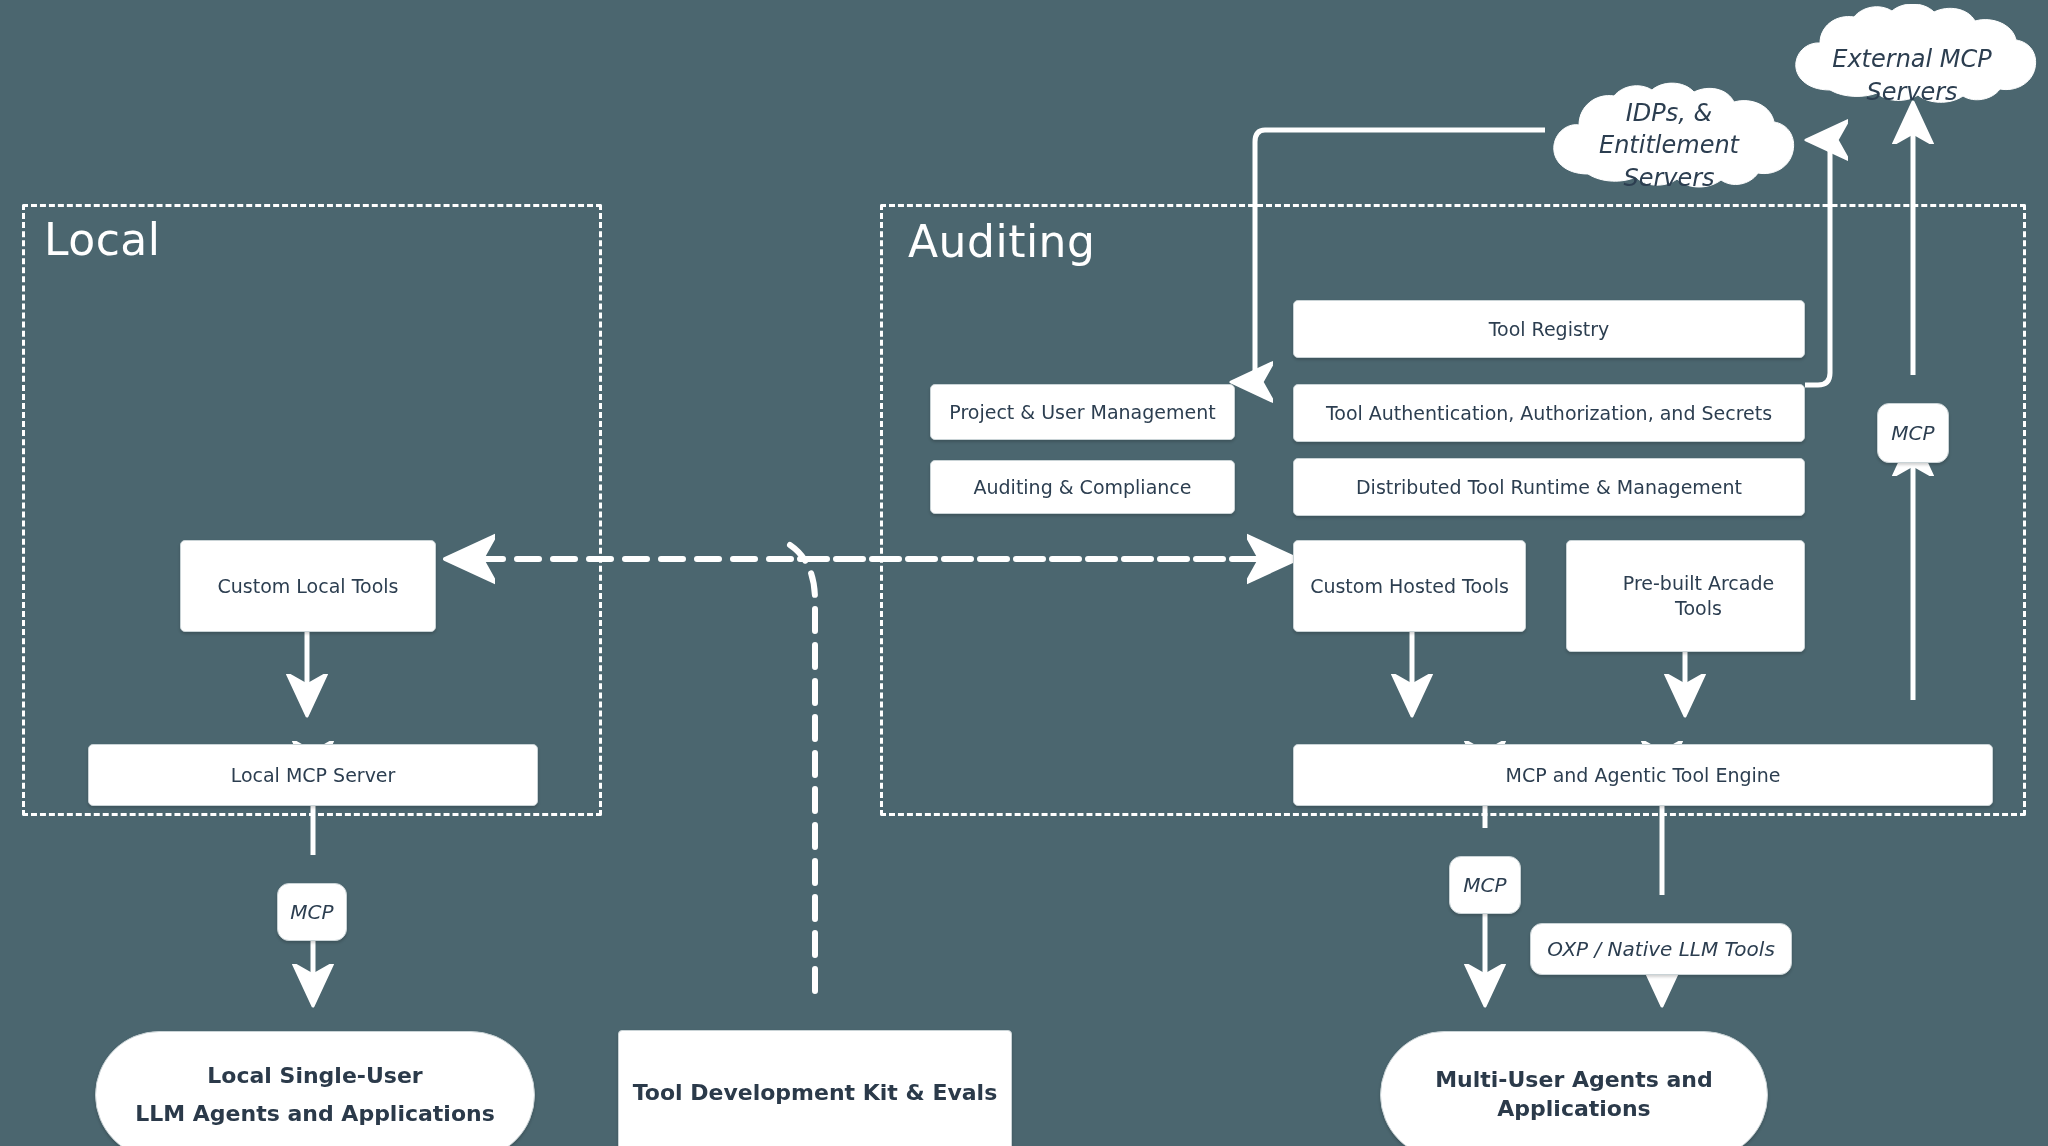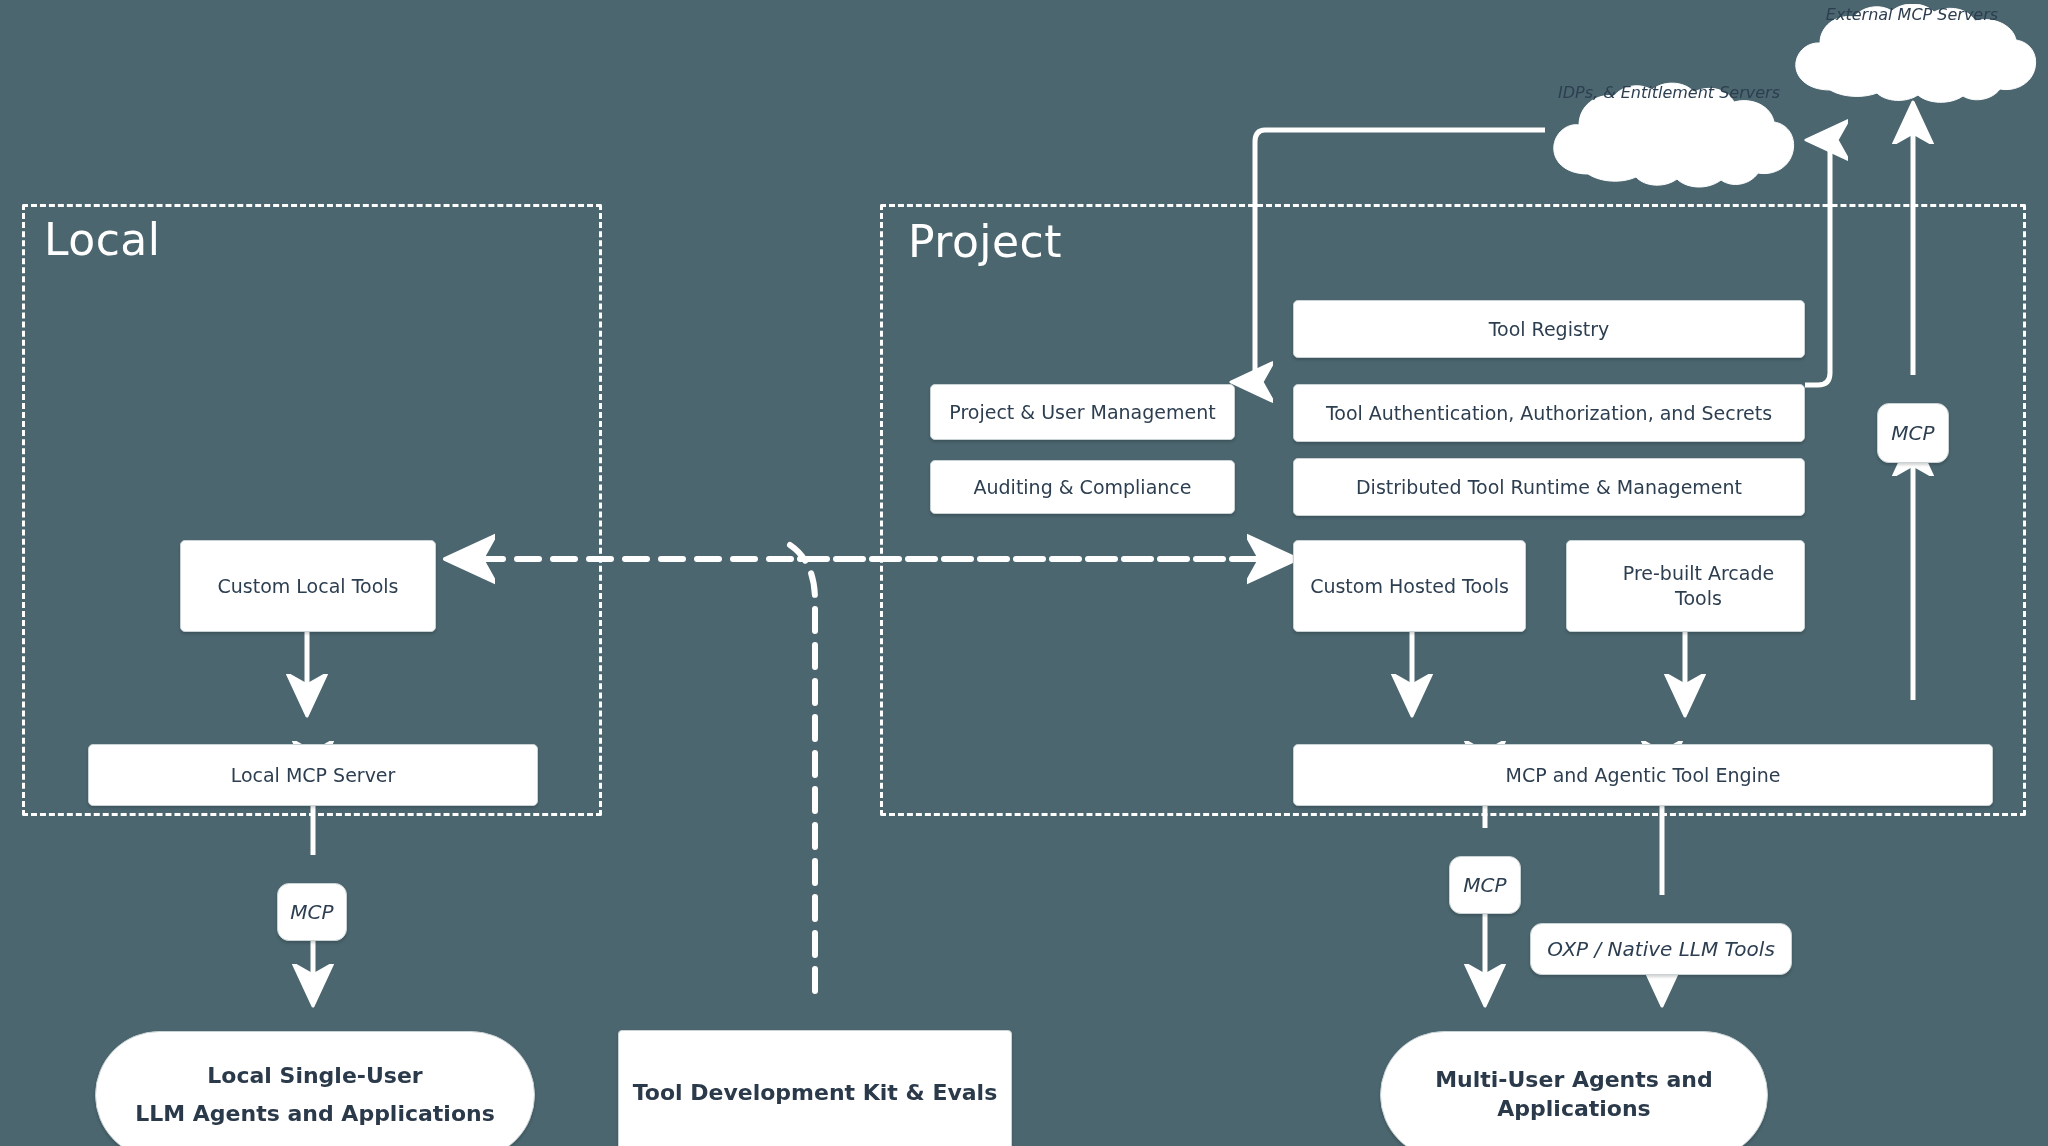--- a/index.html
+++ b/index.html
@@ -31,22 +31,22 @@
     padding:4px 10px;
     margin-top:28px;
   }
   .node.bold{font-weight:700;font-size:22px;color:#2b3a4a;}
   .node.pill{border-radius:70px;}
   .node.tag{font-style:italic;font-size:20px;border-radius:12px;}
   .node.rect{border-radius:4px;}
 
   
   .cloud{
-    position:absolute;display:flex;align-items:flex-start;justify-content:center;
-    text-align:center;color:#2c3e50;font-size:16px;font-style:italic;
+    position:absolute;display:flex;align-items:flex-end;justify-content:center;
+    text-align:center;color:#2c3e50;font-size:24px;font-style:italic;
     line-height:1.35;
   }
   .cloud svg{position:absolute;left:0;top:0;width:100%;height:100%;}
   .cloud span{position:relative;z-index:2;padding:0 14px;}
 </style>
 </head>
 <body>
 
 <div id="stage">
 
@@ -110,21 +110,21 @@
     <g stroke="#ffffff" stroke-width="5" fill="none">
       <line x1="1662" y1="777" x2="1662" y2="895" marker-start="url(#ah)"></line>
       <line x1="1662" y1="945" x2="1662" y2="1000" marker-end="url(#ah)"></line>
     </g>
   </svg>
 
   <div class="zone" style="left:22px;top:204px;width:580px;height:612px;"></div>
   <div class="zone-title" style="left:44px;top:218px;">Local</div>
 
   <div class="zone" style="left:880px;top:204px;width:1146px;height:612px;"></div>
-  <div class="zone-title" style="left:908px;top:220px;">Project</div>
+  <div class="zone-title" style="left:908px;top:220px;">Auditing</div>
 
   <div class="cloud" style="left:1778px;top:4px;width:268px;height:104px;">
     <svg viewBox="0 0 268 104" preserveAspectRatio="none">
       <path d="M52,86 C28,86 16,72 18,58 C20,45 32,38 42,39 C42,22 58,10 76,13 C84,3 101,-1 114,7
                C124,-2 145,-3 156,8 C170,1 190,4 197,17 C215,12 235,21 238,36 C252,38 260,50 257,64
                C254,79 238,88 222,85 C214,96 196,99 185,92 C172,101 150,100 140,91
                C128,99 108,98 99,89 C86,94 66,94 52,86 Z" fill="#ffffff" stroke="#ffffff" stroke-width="1"></path>
     </svg>
     <span>External MCP Servers</span>
   </div>
@@ -157,21 +157,21 @@
   <div class="node" style="left:930px;top:432px;width:305px;height:54px;">Auditing &amp; Compliance</div>
 
   <div class="node" style="left:1293px;top:272px;width:512px;height:58px;">Tool Registry</div>
 
   <div class="node" style="left:1293px;top:356px;width:512px;height:58px;">Tool Authentication, Authorization, and Secrets</div>
 
   <div class="node" style="left:1293px;top:512px;width:233px;height:92px;">Custom Hosted Tools</div>
 
   <div class="node" style="left:1293px;top:430px;width:512px;height:58px;">Distributed Tool Runtime &amp; Management</div>
 
-  <div class="node" style="left:1566px;top:512px;width:239px;height:92px;padding-left:36px;">Pre-built Arcade Tools</div>
+  <div class="node" style="left:1566px;top:512px;width:239px;height:112px;padding-left:36px;">Pre-built Arcade Tools</div>
 
   <div class="node" style="left:1293px;top:716px;width:700px;height:62px;">MCP and Agentic Tool Engine</div>
 
   <div class="node tag" style="left:1877px;top:375px;width:72px;height:60px;">MCP</div>
 
   <div class="node tag" style="left:1449px;top:828px;width:72px;height:58px;">MCP</div>
 
   <div class="node tag" style="left:1530px;top:895px;width:262px;height:52px;">OXP / Native LLM Tools</div>
 
   <div class="node bold pill" style="left:1380px;top:1003px;width:388px;height:128px;flex-direction:column;">

